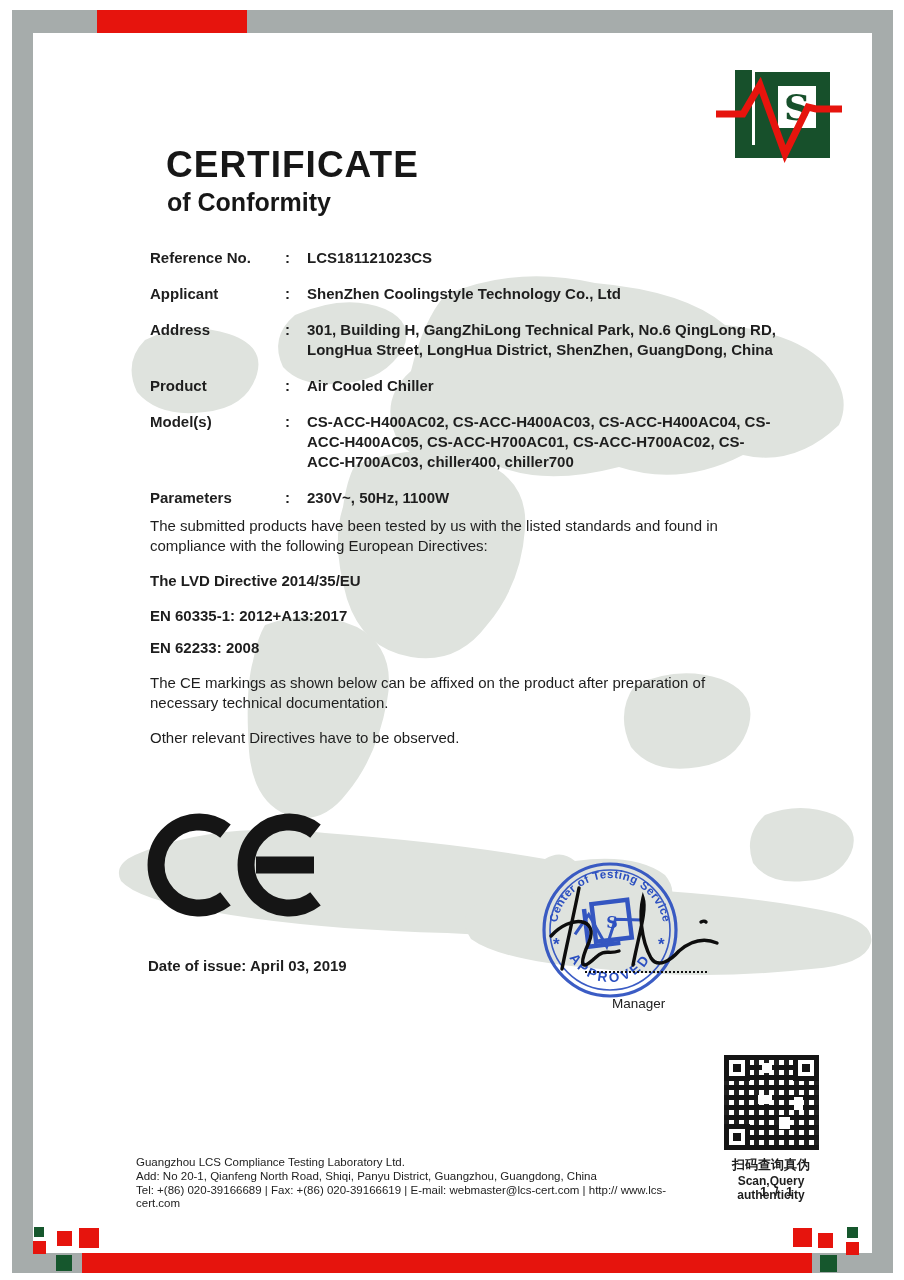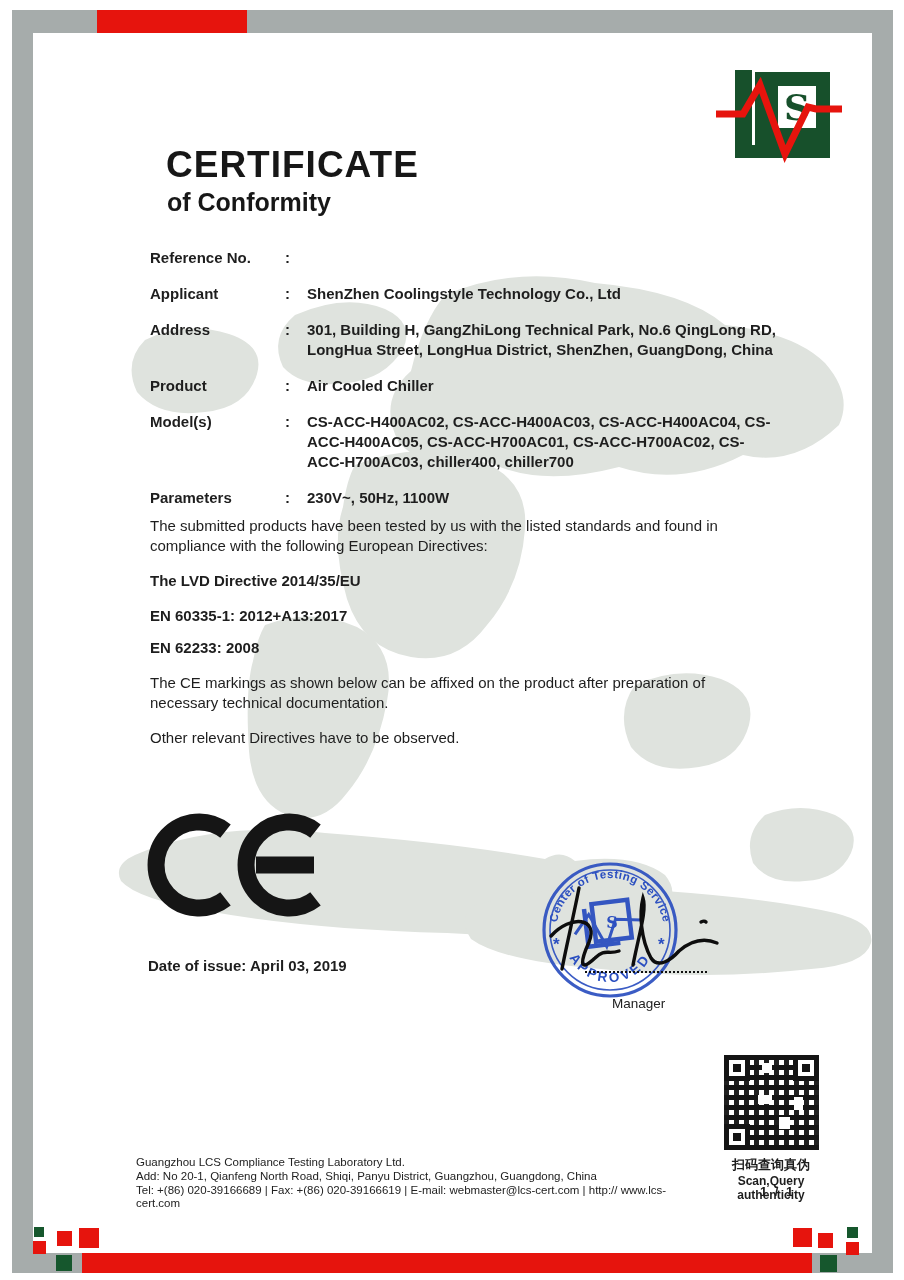--- a/index.html
+++ b/index.html
@@ -95,20 +95,21 @@
   <polyline points="4,52 31,52 48,23 73,92 96,45 104,47 130,47" fill="none" stroke="#e6140d" stroke-width="7" stroke-linejoin="miter"></polyline>
 </svg>
 
 <div class="abs title-main" style="left:166px;top:144px;">CERTIFICATE</div>
 <div class="abs title-sub" style="left:167px;top:188px;">of Conformity</div>
 
 <div class="abs info">
   <div class="info-row">
     <div class="info-label">Reference No.</div>
     <div class="info-colon">:</div>
+    <div class="info-value">LCS181121023CS</div>
   </div>
   <div class="info-row">
     <div class="info-label">Applicant</div>
     <div class="info-colon">:</div>
     <div class="info-value">ShenZhen Coolingstyle Technology Co., Ltd</div>
   </div>
   <div class="info-row">
     <div class="info-label">Address</div>
     <div class="info-colon">:</div>
     <div class="info-value">301, Building H, GangZhiLong Technical Park, No.6 QingLong RD, LongHua Street, LongHua District, ShenZhen, GuangDong, China</div>

